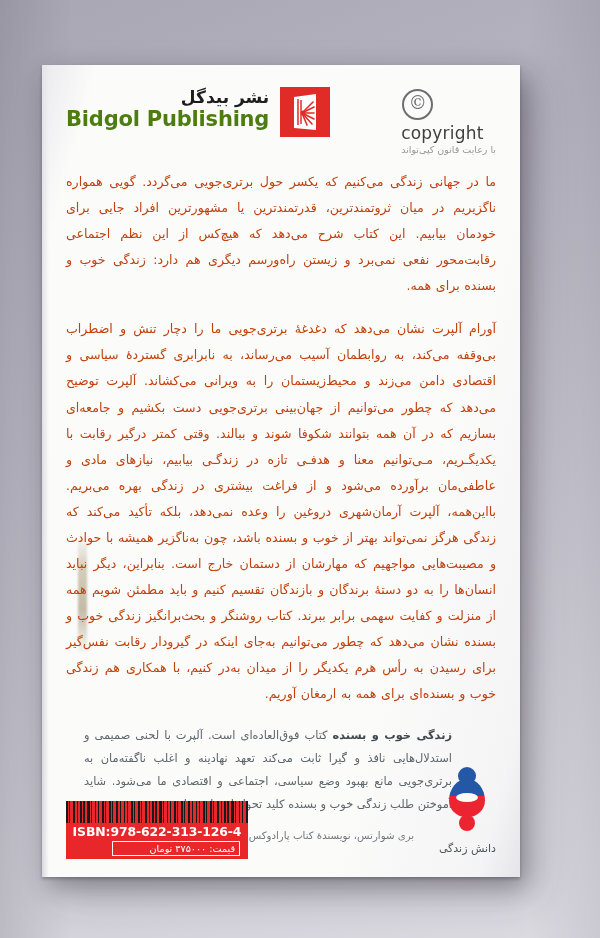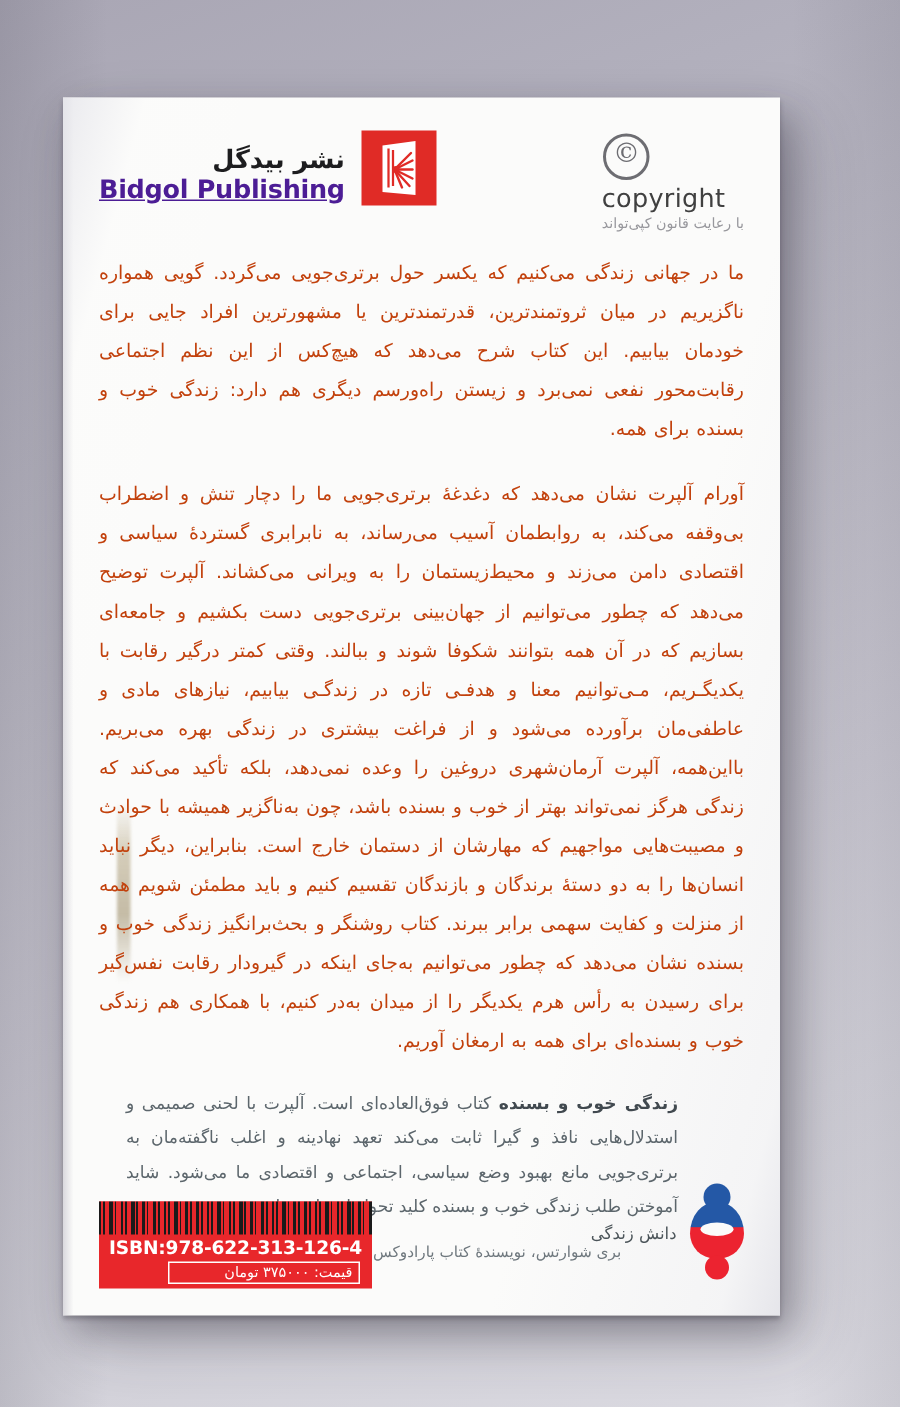--- a/index.html
+++ b/index.html
@@ -86,46 +86,45 @@
   .header {
     display: flex;
     flex-direction: row-reverse;
     justify-content: space-between;
     align-items: flex-start;
     height: 78px;
   }
   .publisher {
     display: flex;
     flex-direction: row;
-    align-items: flex-end;
+    align-items: flex-start;
     gap: 11px;
     direction: rtl;
   }
   .pub-mark {
     width: 50px;
     height: 50px;
     background: #e02b26;
     position: relative;
     flex: 0 0 auto;
   }
   .pub-names { text-align: right; line-height: 1.18; }
   .pub-fa {
     font-size: 17px;
     font-weight: bold;
     color: #1d1d1f;
     letter-spacing: 0.3px;
   }
   .pub-en {
-    font-size: 17px;
+    font-size: 21px;
     font-weight: bold;
-    color: #4c1d95;
+    color: #4d7c0f;
     font-family: "DejaVu Sans", "Liberation Sans", sans-serif;
     direction: ltr;
     letter-spacing: -0.2px;
-    text-decoration: underline;
   }
 
   .copyright-block { text-align: left; direction: ltr; }
   .c-circle {
     width: 27px;
     height: 27px;
     border: 2px solid #6d6d72;
     border-radius: 50%;
     color: #6d6d72;
     font-size: 18px;
@@ -230,21 +229,21 @@
     text-align: right;
     border: 1.4px solid #ffffff;
     margin: 0 8px 1px 46px;
     padding: 1px 4px;
     letter-spacing: 0.2px;
   }
 
   
   .imprint {
     display: flex;
-    flex-direction: row;
+    flex-direction: column;
     align-items: center;
     gap: 9px;
     direction: rtl;
     padding-bottom: 4px;
   }
   .imprint-mark {
     position: relative;
     width: 36px;
     height: 66px;
     flex: 0 0 auto;

